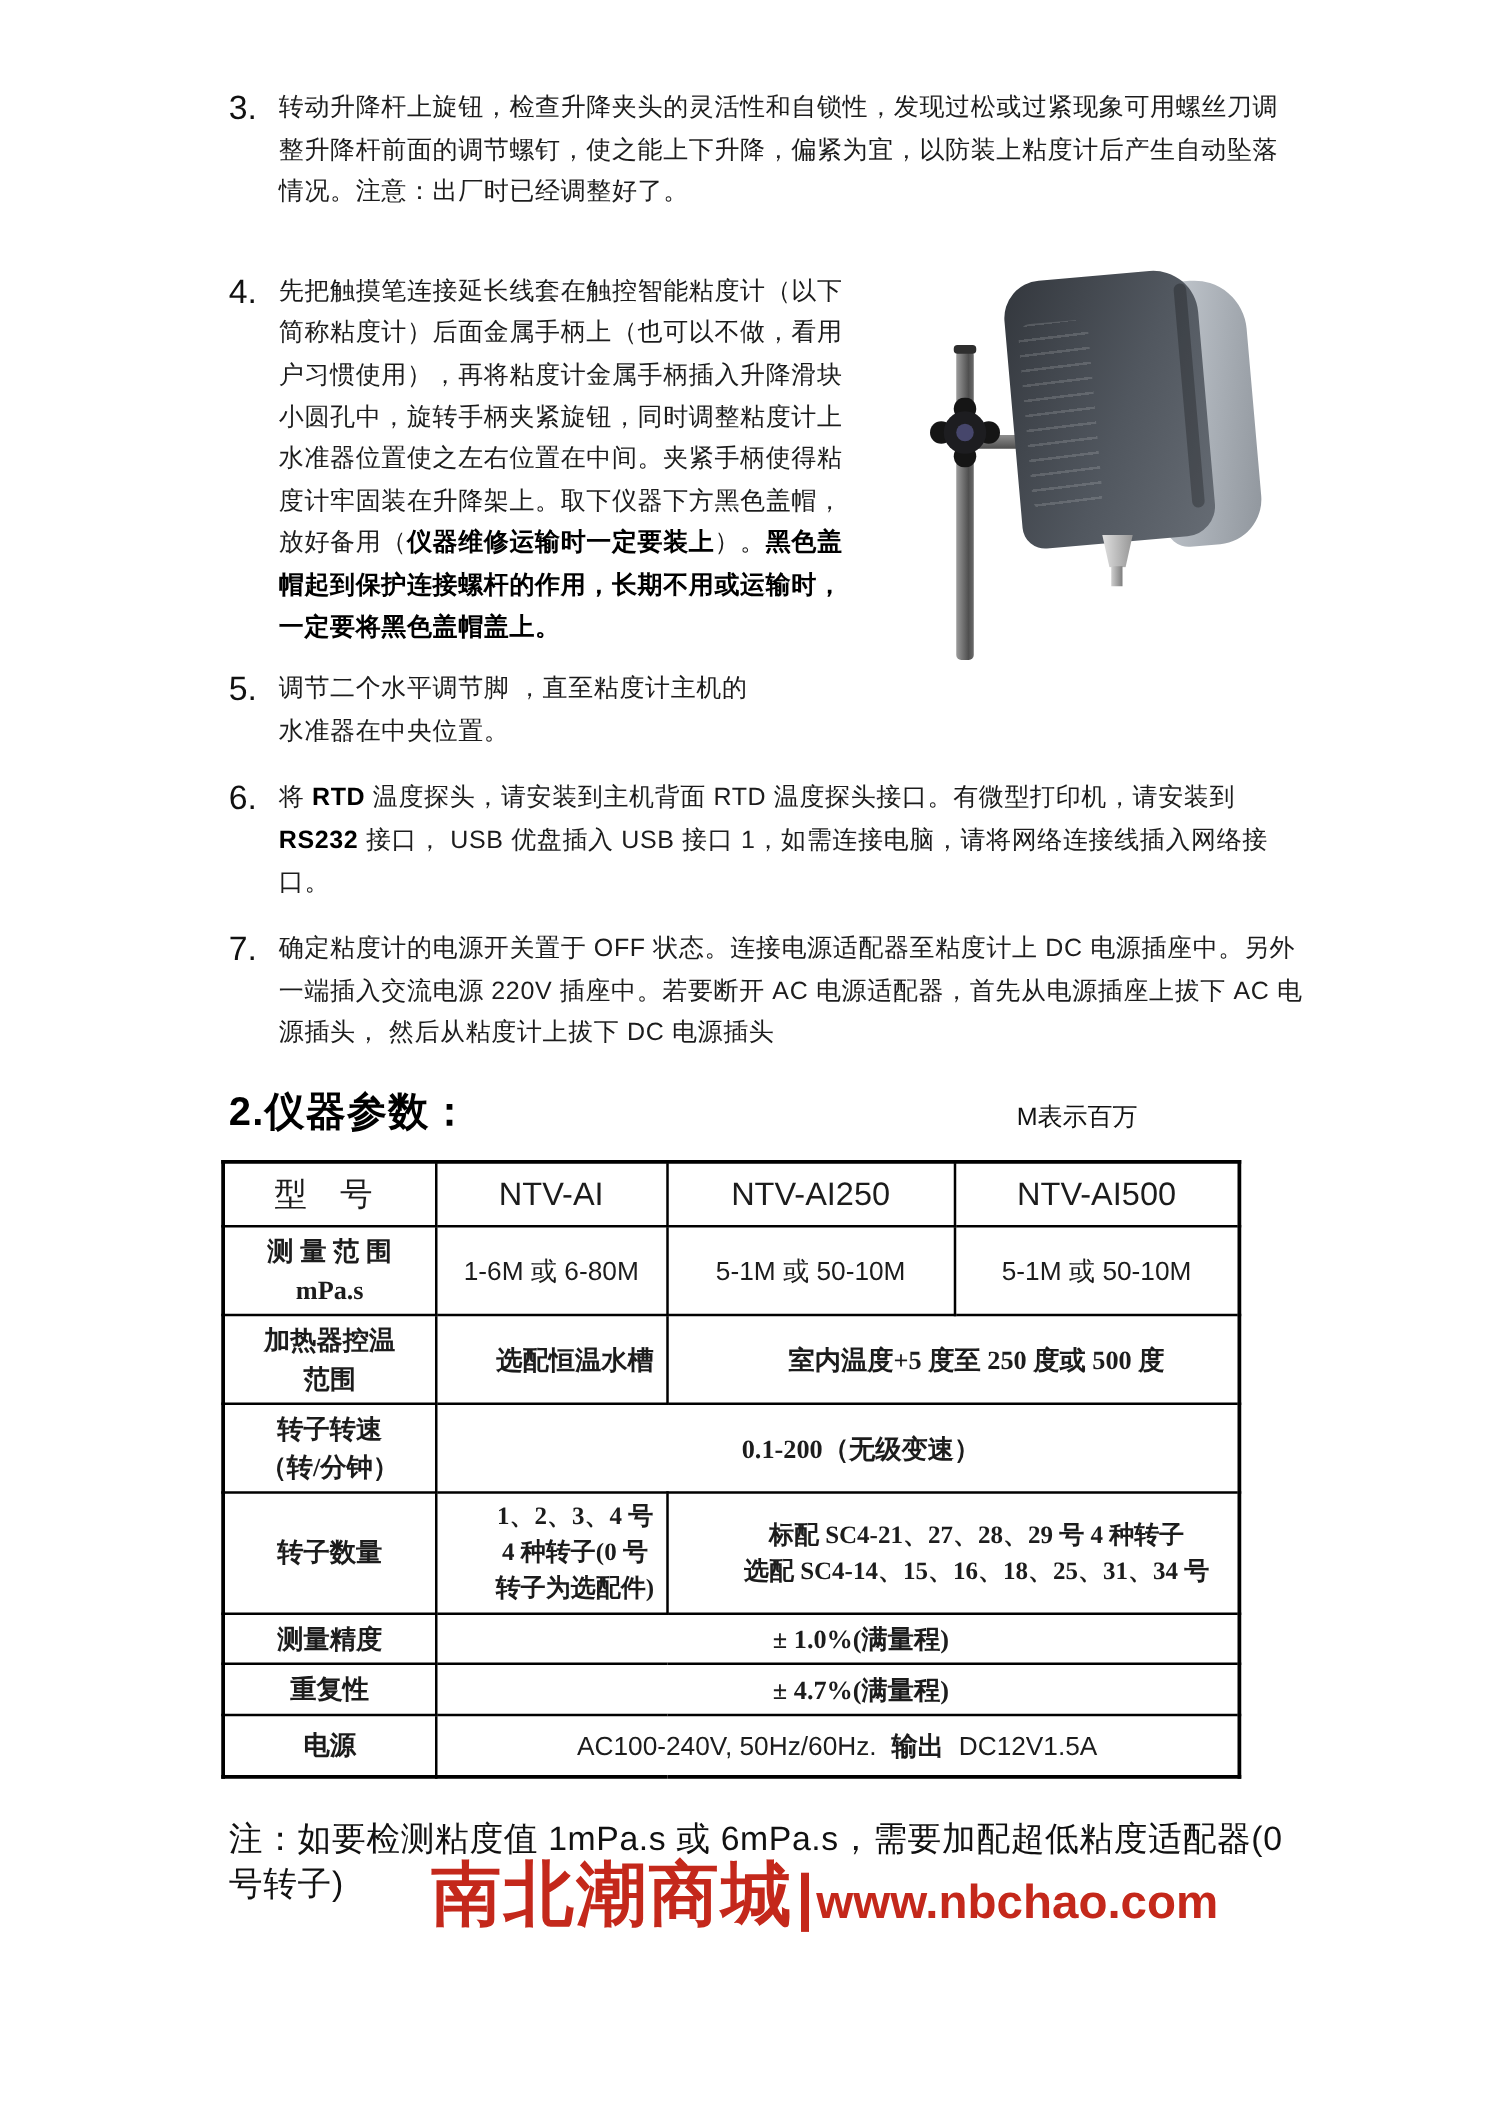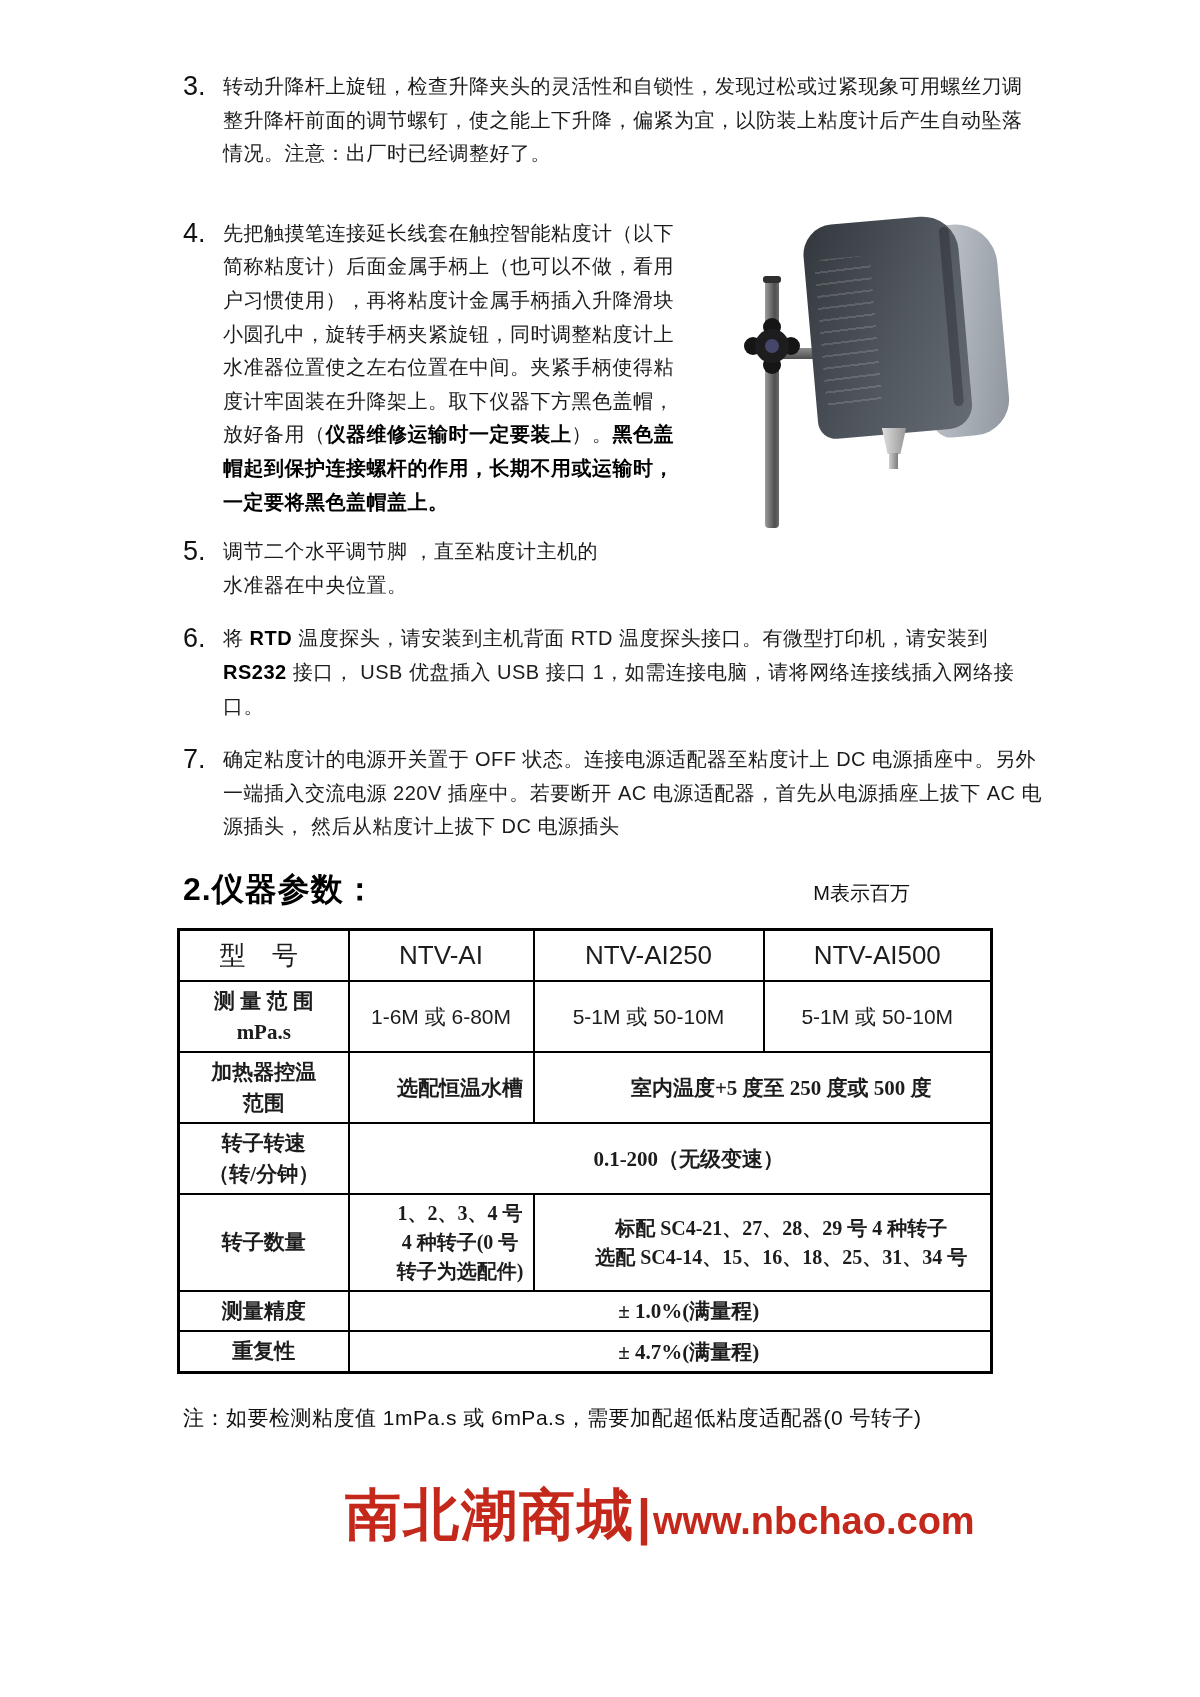--- a/index.html
+++ b/index.html
@@ -36,21 +36,21 @@
   .model-label { font-family:"Liberation Serif", serif; font-size:28px; letter-spacing:10px; font-weight:bold; }
   .lbl { font-family:"Liberation Serif", serif; font-weight:bold; font-size:21px; line-height:1.45; }
   .val { font-size:21px; }
   .val.sans { font-family:"Liberation Sans", sans-serif;margin-left:36px; }
   .val.b { font-family:"Liberation Serif", serif; font-weight:bold;padding-left:44px; }
   .val.small { font-size:20px; line-height:1.45; }
   .r1 td { height:62px; } .r2 td { height:62px; } .r3 td { height:62px; }
   .r4 td { height:90px; } .r5 td { height:38px; } .r6 td { height:38px; } .r7 td { height:50px; }
   .out-label { font-weight:bold; font-family:"Liberation Serif", serif; margin:0 6px; }
 
-  .note { margin-top:30px; font-size:21px; letter-spacing:0.5px; color:#111; }
+  .note { margin-top:30px; font-size:27px; letter-spacing:0.5px; color:#111; }
 
   
   .figure { position:absolute; left:710px; top:218px; width:380px; height:320px; }
   .figure .pole { position:absolute; left:55px; top:62px; width:14px; height:248px;
     background:linear-gradient(90deg,#9b9b9b,#4f4f4f 70%,#6b6b6b); border-radius:4px; }
   .figure .pole-cap { position:absolute; left:53px; top:58px; width:18px; height:7px; background:#2e2e2e; border-radius:3px; }
   .figure .rod-h { position:absolute; left:60px; top:130px; width:120px; height:11px;
     background:linear-gradient(180deg,#8f8f8f,#4e4e4e); }
   .figure .knob { position:absolute; left:34px; top:100px; }
   .figure .body-side { position:absolute; left:215px; top:6px; width:78px; height:212px;
@@ -170,20 +170,28 @@
           </td>
         </tr>
         <tr class="r5">
           <td class="lbl">测量精度</td>
           <td class="val b" colspan="3">± 1.0%(满量程)</td>
         </tr>
         <tr class="r6">
           <td class="lbl">重复性</td>
           <td class="val b" colspan="3">± 4.7%(满量程)</td>
         </tr>
+        <tr class="r7">
+          <td class="lbl">电源</td>
+          <td class="val sans" colspan="3">
+            <span>AC100-240V, 50Hz/60Hz.</span>
+            <span class="out-label">输出</span>
+            <span>DC12V1.5A</span>
+          </td>
+        </tr>
       </tbody>
     </table>
 
     <p class="note">注：如要检测粘度值 1mPa.s 或 6mPa.s，需要加配超低粘度适配器(0 号转子)</p>
   </div>
 
   <div class="figure">
     <div class="rod-h"></div>
     <div class="pole"></div>
     <div class="pole-cap"></div>

